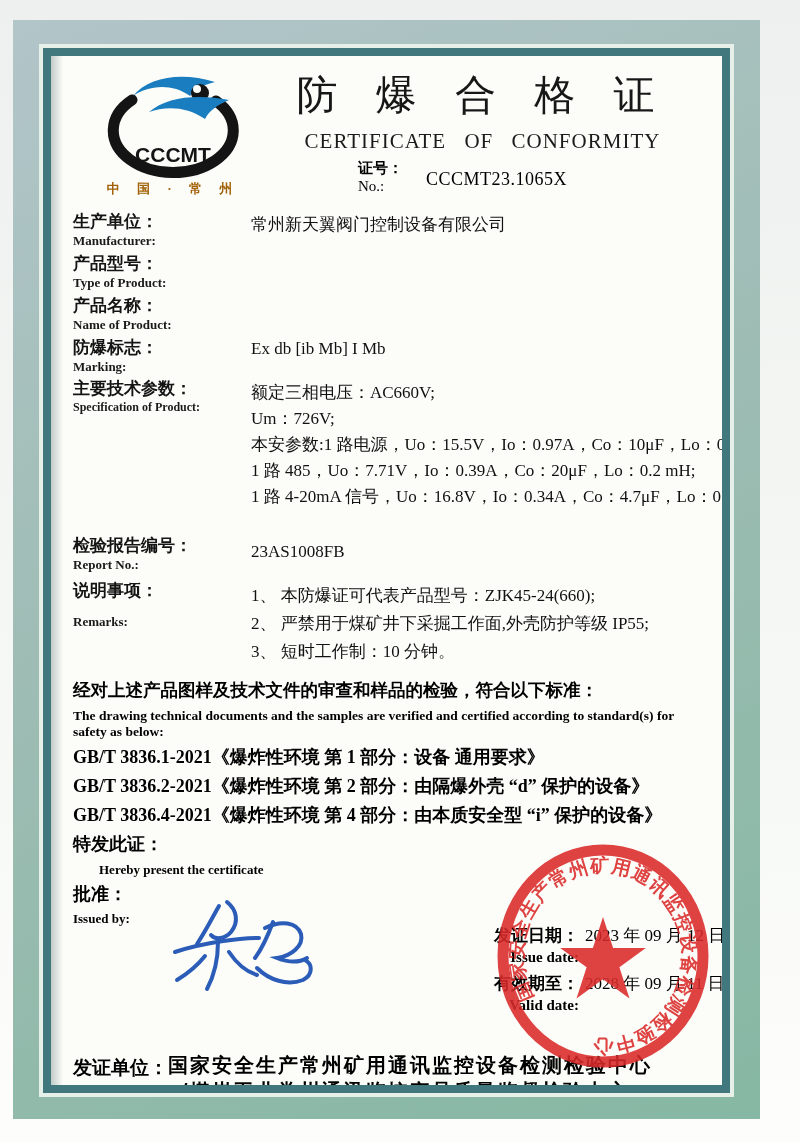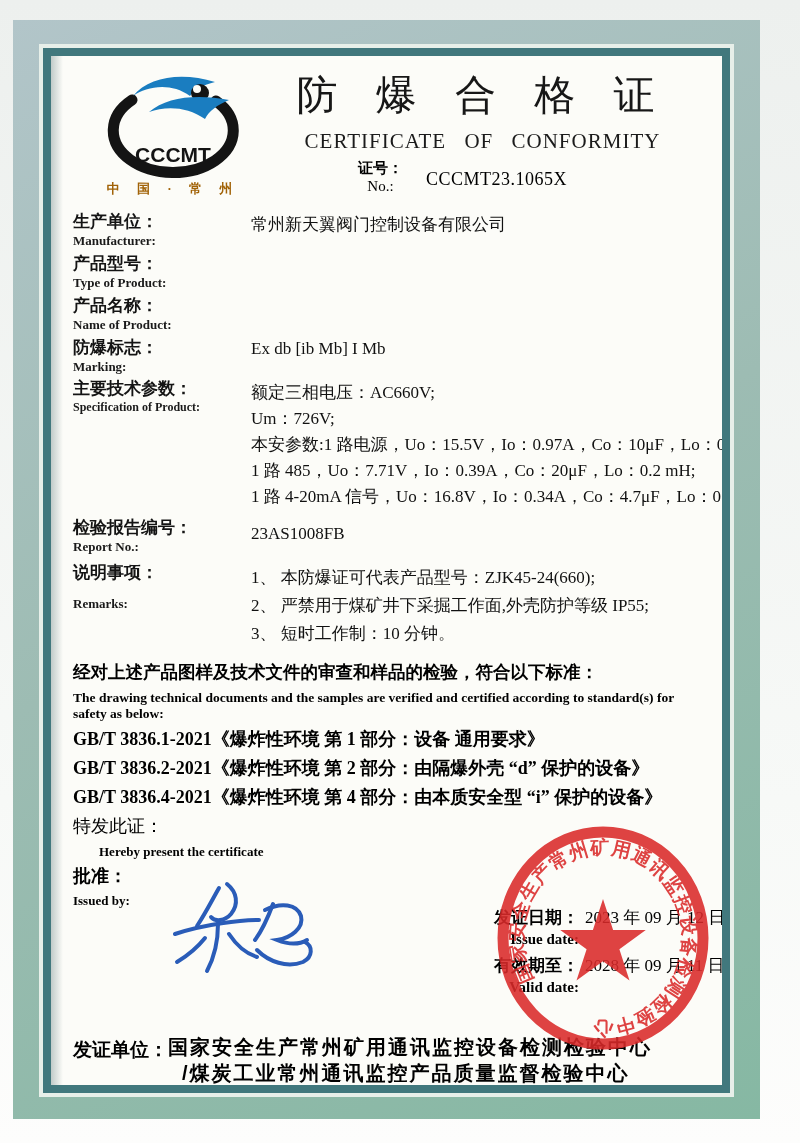--- a/index.html
+++ b/index.html
@@ -16,40 +16,40 @@
            background:linear-gradient(90deg,rgba(55,90,92,.30),rgba(55,90,92,0)); pointer-events:none; }
 
   
   .header { position:relative; height:142px; }
   .logo { position:absolute; left:10px; top:2px; width:180px; text-align:center; }
   .logo-caption { font-size:13px; font-weight:bold; letter-spacing:7px; color:#a16207; margin-top:-2px; }
   .titles { margin-left:190px; text-align:center; }
   .title-cn { font-size:41px; letter-spacing:14px; color:#171717; margin-top:2px; white-space:nowrap; }
   .title-en { font-size:21px; letter-spacing:1px; word-spacing:12px; color:#1b1b1b; margin-top:6px; }
   .certno { display:flex; justify-content:center; margin-top:5px; margin-left:-40px; }
-  .certno-labels { text-align:center; margin-right:23px; }
+  .certno-labels { text-align:left; margin-right:23px; }
   .certno-labels .cn { font-size:15px; font-weight:600; }
   .certno-labels .en { font-size:15px; }
   .certno-value { font-size:18px; align-self:center; padding-top:4px; letter-spacing:.5px; }
 
   
   .row { display:flex; margin-bottom:1px; }
   .lbl { width:178px; flex-shrink:0; }
   .lbl .cn { font-size:17px; font-weight:600; color:#141414; }
   .lbl .en { font-size:13px; font-weight:bold; color:#1a1a1a; }
   .val { font-size:17px; color:#111; padding-top:3px; }
   .val-line { line-height:26px; white-space:nowrap; }
   .rm-line { line-height:28px; }
   .conf-cn { font-size:17.5px; font-weight:600; margin-top:12px; }
   .conf-en { font-size:13.5px; font-weight:bold; margin-top:6px; }
   .standard { font-size:18px; font-weight:600; line-height:29px; white-space:nowrap; }
 
   
   .issue-block { position:relative; height:218px; margin-top:2px; }
-  .present-cn { font-size:18px; font-weight:400; }
+  .present-cn { font-size:18px; font-weight:700; }
   .present-en { font-size:13px; font-weight:bold; margin-top:6px;margin-left:26px; }
   .approve-cn { font-size:18px; font-weight:600; margin-top:4px; }
   .approve-en { font-size:13px; font-weight:bold; margin-top:5px; }
   .signature { position:absolute; left:88px; top:62px; }
   .dates { position:absolute; left:388px; top:92px; width:330px; }
   .d-row { display:flex; }
   .d-lbl-cn { width:118px; text-align:right; font-size:17px; font-weight:600; }
   .d-lbl-en { width:118px; text-align:right; font-size:15px; font-weight:bold; margin:2px 0 6px; }
   .d-val { font-size:17px; padding-left:6px; white-space:nowrap; }
   .stamp { position:absolute; right:-12px; top:8px; opacity:.88; pointer-events:none; }
@@ -130,21 +130,21 @@
         </div>
         <div class="val">
           <div class="val-line">额定三相电压：AC660V;</div>
           <div class="val-line">Um：726V;</div>
           <div class="val-line">本安参数:1 路电源，Uo：15.5V，Io：0.97A，Co：10μF，Lo：0.1 mH;</div>
           <div class="val-line">1 路 485，Uo：7.71V，Io：0.39A，Co：20μF，Lo：0.2 mH;</div>
           <div class="val-line">1 路 4-20mA 信号，Uo：16.8V，Io：0.34A，Co：4.7μF，Lo：0.1 mH。</div>
         </div>
       </div>
 
-      <div class="row" style="min-height:44px; margin-top:6px">
+      <div class="row" style="min-height:44px; margin-top:24px">
         <div class="lbl">
           <div class="cn">检验报告编号：</div>
           <div class="en">Report No.:</div>
         </div>
         <div class="val" style="padding-top:8px">23AS1008FB</div>
       </div>
 
       <div class="row">
         <div class="lbl">
           <div class="cn">说明事项：</div>

